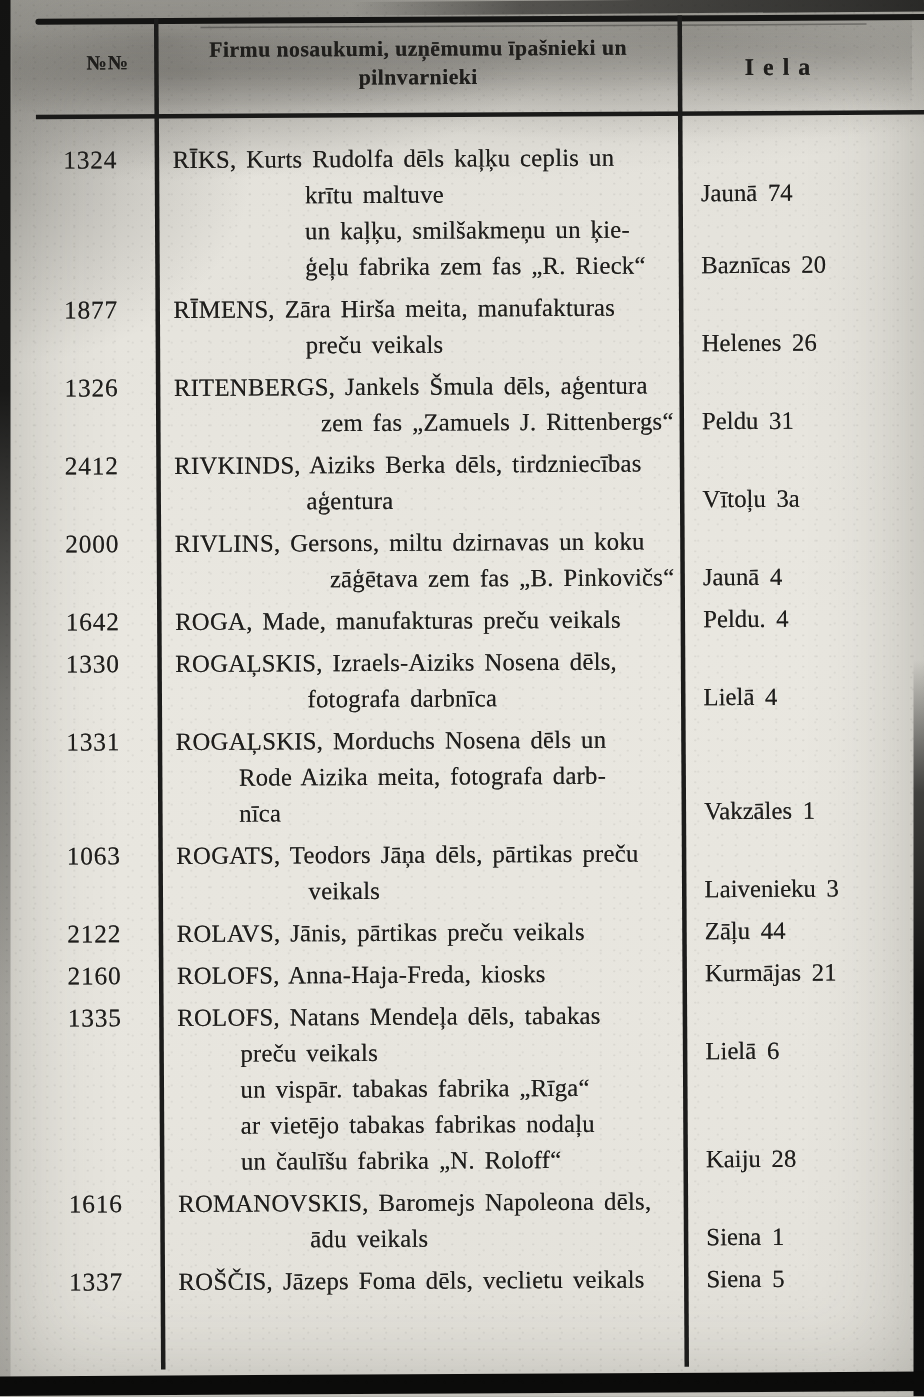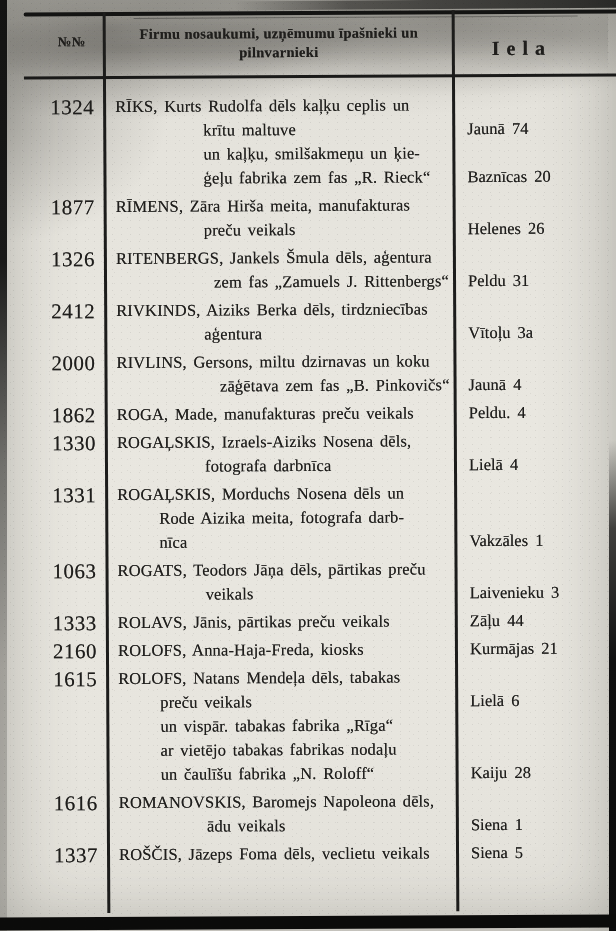--- a/index.html
+++ b/index.html
@@ -31,26 +31,26 @@
   .line-top::after{content:"";position:absolute;left:110px;right:40px;top:6px;height:1px;background:rgba(20,20,20,0.35);}
   .line-head{position:absolute;left:26px;right:-4px;top:75px;height:3px;background:#1a1a19;}
   .vline-1{position:absolute;left:105px;top:11px;width:2.5px;height:901px;background:#1c1c1b;}
   .vline-2{position:absolute;left:454px;top:11px;width:2.5px;height:901px;background:#1c1c1b;}
   
   .h-num{position:absolute;left:38px;top:33px;width:72px;text-align:center;
          font-size:13.5px;font-weight:bold;letter-spacing:0.5px;}
   .h-firm{position:absolute;left:126px;top:24px;width:310px;text-align:center;
           font-size:14.5px;font-weight:bold;line-height:19px;letter-spacing:0.3px;}
   .h-street{position:absolute;left:456px;top:38px;width:130px;text-align:center;
-          font-size:20px;font-weight:bold;letter-spacing:1px;}
+          font-size:16px;font-weight:bold;letter-spacing:1px;}
   
   .tbody{position:absolute;top:94px;left:0;right:0;}
   .entry{position:relative;margin-bottom:4px;}
-  .entry-num{position:absolute;left:28px;top:0;width:68px;text-align:right;
-             font-size:21px;line-height:24px;letter-spacing:0.5px;}
+  .entry-num{position:absolute;left:44px;top:0;width:68px;text-align:left;
+             font-size:17px;line-height:24px;letter-spacing:0.5px;}
   .entry-lines{margin-left:117px;width:333px;}
   .line-row{position:relative;font-size:16.5px;line-height:24px;}
   .firm-text{word-spacing:0.14em;letter-spacing:0.15px;text-shadow:0 0 0.4px rgba(10,10,10,0.65);}
   .firm-text.i0{padding-left:0;}
   .firm-text.i1{padding-left:42px;}
   .firm-text.i2{padding-left:88px;}
   .firm-text.right{text-align:right;}
   .street-text{position:absolute;left:352px;top:0;width:155px;white-space:nowrap;
                font-size:16.5px;line-height:24px;word-spacing:0.18em;
                text-shadow:0 0 0.4px rgba(10,10,10,0.65);}
@@ -149,21 +149,21 @@
             <div class="line-row">
               <div class="firm-text i0">RIVLINS, Gersons, miltu dzirnavas un koku</div>
             </div>
             <div class="line-row">
               <div class="firm-text right">zāģētava zem fas „B. Pinkovičs“</div>
               <div class="street-text">Jaunā 4</div>
             </div>
           </div>
         </div>
         <div class="entry">
-          <div class="entry-num">1862</div>
+          <div class="entry-num">1642</div>
           <div class="entry-lines">
             <div class="line-row">
               <div class="firm-text i0">ROGA, Made, manufakturas preču veikals</div>
               <div class="street-text">Peldu. 4</div>
             </div>
           </div>
         </div>
         <div class="entry">
           <div class="entry-num">1330</div>
           <div class="entry-lines">
@@ -197,39 +197,39 @@
             <div class="line-row">
               <div class="firm-text i0">ROGATS, Teodors Jāņa dēls, pārtikas preču</div>
             </div>
             <div class="line-row">
               <div class="firm-text i2">veikals</div>
               <div class="street-text">Laivenieku 3</div>
             </div>
           </div>
         </div>
         <div class="entry">
-          <div class="entry-num">1333</div>
+          <div class="entry-num">2122</div>
           <div class="entry-lines">
             <div class="line-row">
               <div class="firm-text i0">ROLAVS, Jānis, pārtikas preču veikals</div>
               <div class="street-text">Zāļu 44</div>
             </div>
           </div>
         </div>
         <div class="entry">
           <div class="entry-num">2160</div>
           <div class="entry-lines">
             <div class="line-row">
               <div class="firm-text i0">ROLOFS, Anna-Haja-Freda, kiosks</div>
               <div class="street-text">Kurmājas 21</div>
             </div>
           </div>
         </div>
         <div class="entry">
-          <div class="entry-num">1615</div>
+          <div class="entry-num">1335</div>
           <div class="entry-lines">
             <div class="line-row">
               <div class="firm-text i0">ROLOFS, Natans Mendeļa dēls, tabakas</div>
             </div>
             <div class="line-row">
               <div class="firm-text i1">preču veikals</div>
               <div class="street-text">Lielā 6</div>
             </div>
             <div class="line-row">
               <div class="firm-text i1">un vispār. tabakas fabrika „Rīga“</div>

